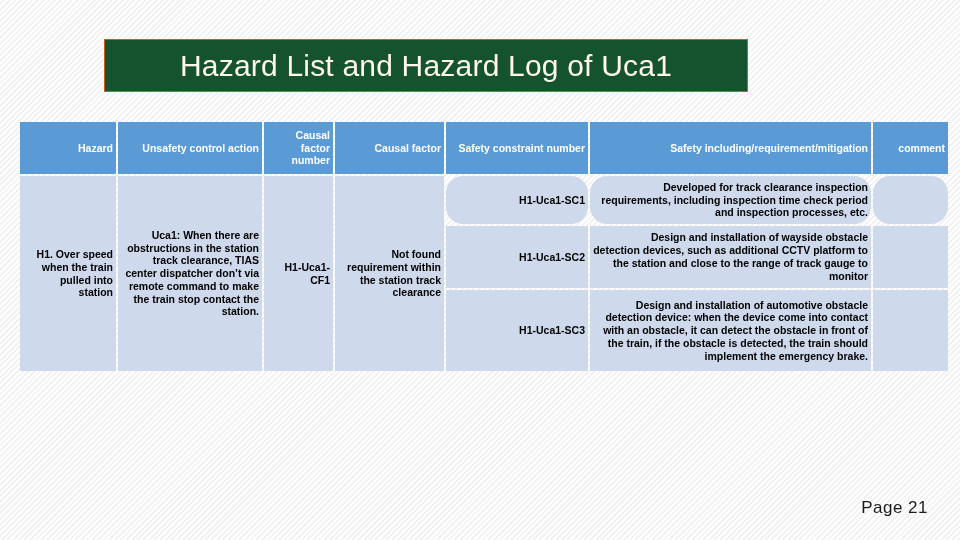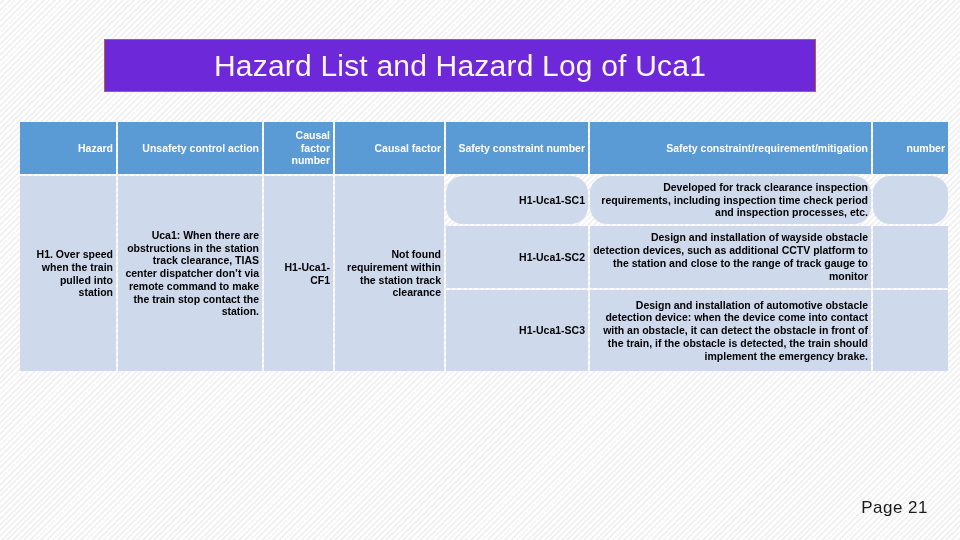--- a/index.html
+++ b/index.html
@@ -20,23 +20,23 @@
         #f2f2f2 4px
     );
     position: relative;
   }
 
   
   #title-banner {
     position: absolute;
     left: 104px;
     top: 39px;
-    width: 712px;
+    width: 644px;
     height: 53px;
-    background: #6d28d9;
+    background: #14532d;
     border: 1px solid #B9651F;
     box-sizing: border-box;
     display: flex;
     align-items: center;
     justify-content: center;
   }
   #title-text {
     color: #FFF6EE;
     font-size: 30px;
     font-weight: 400;
@@ -138,22 +138,22 @@
     <col class="c-mitigation">
     <col class="c-comment">
   </colgroup>
   <thead>
     <tr>
       <th>Hazard</th>
       <th>Unsafety control action</th>
       <th>Causal factor number</th>
       <th>Causal factor</th>
       <th>Safety constraint number</th>
-      <th>Safety constraint/requirement/mitigation</th>
-      <th>number</th>
+      <th>Safety including/requirement/mitigation</th>
+      <th>comment</th>
     </tr>
   </thead>
   <tbody>
     <tr>
       <td class="hazard-cell" rowspan="3">H1. Over speed when the train pulled into station</td>
       <td class="ucm-cell" rowspan="3">Uca1: When there are obstructions in the station track clearance, TIAS  center dispatcher don’t via remote command to make the train stop contact the station.</td>
       <td rowspan="3">H1-Uca1-CF1</td>
       <td rowspan="3">Not found requirement within the station track clearance</td>
       <td class="r1">H1-Uca1-SC1</td>
       <td class="r1 mitigation-cell">Developed for track clearance inspection requirements, including inspection time check period and inspection processes, etc.</td>

